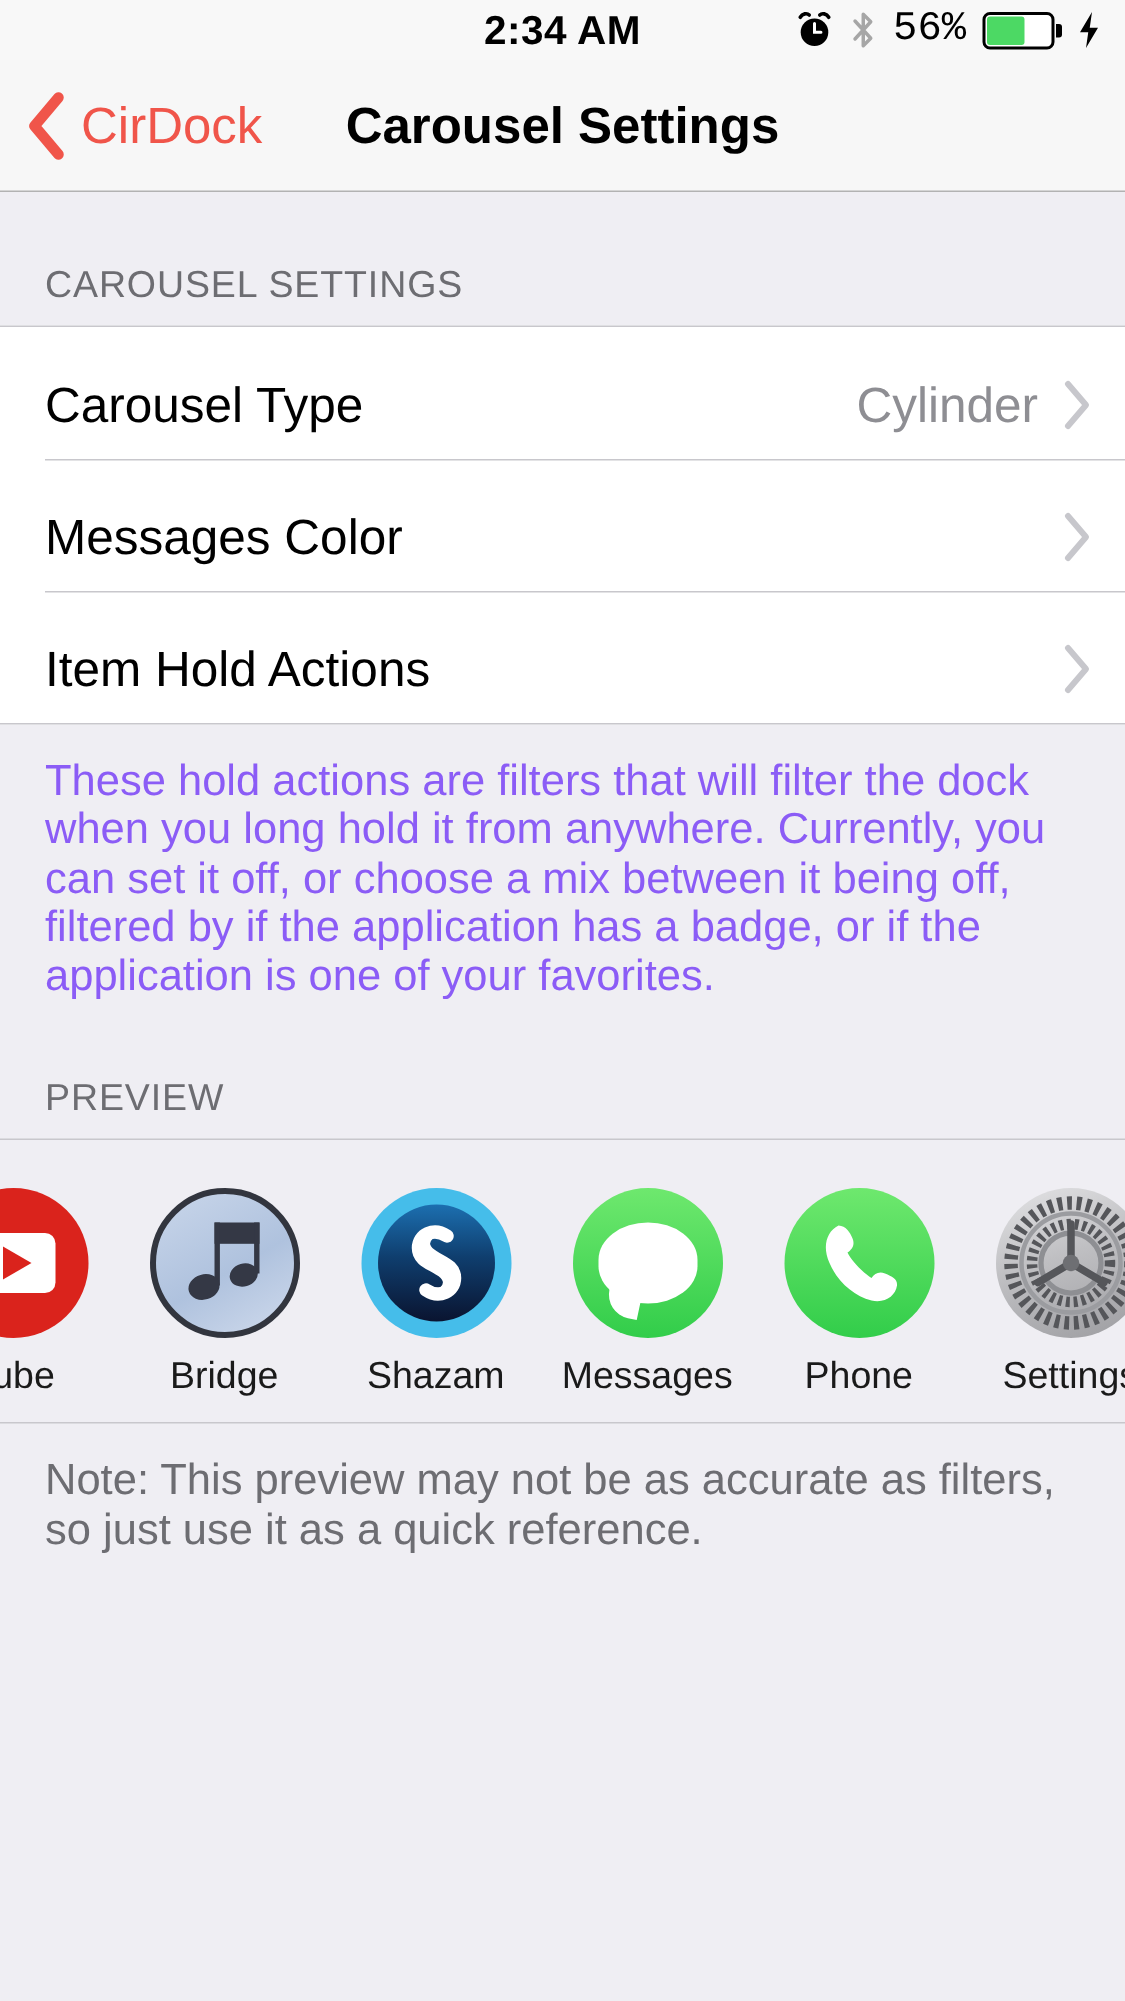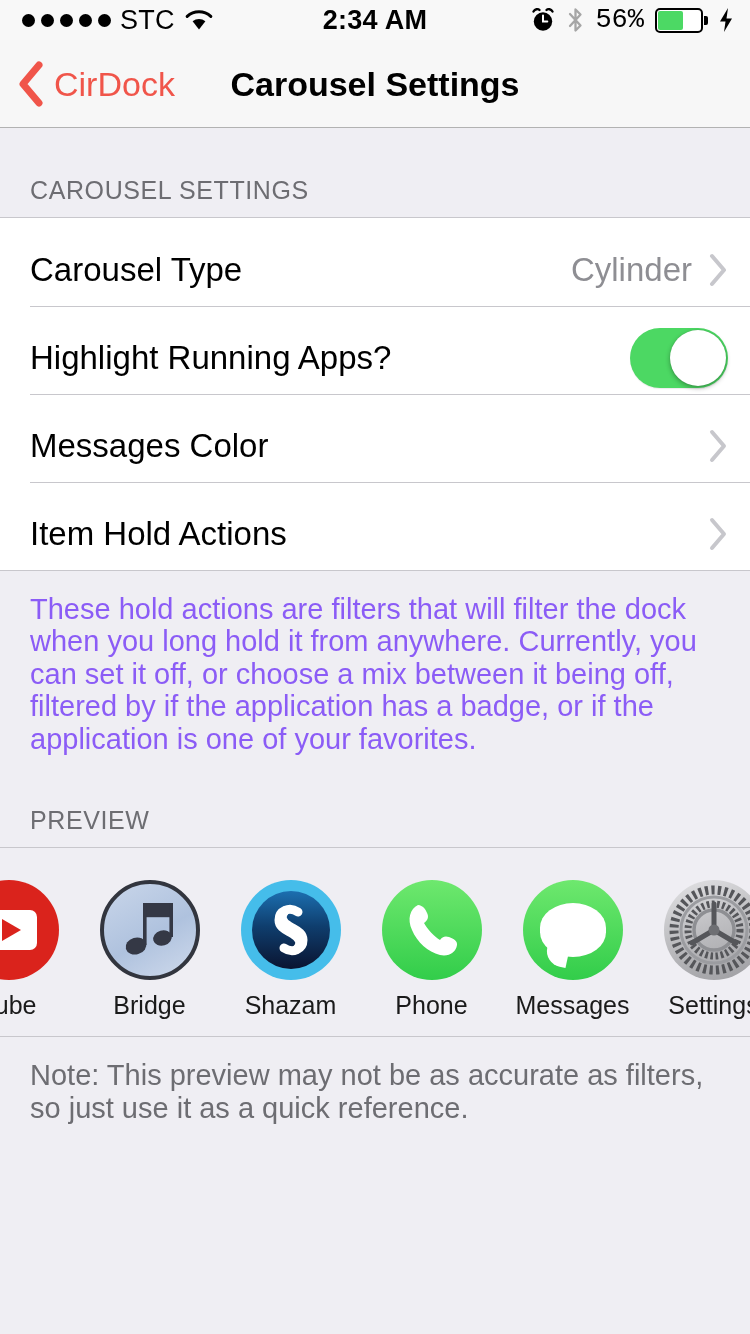--- a/index.html
+++ b/index.html
@@ -145,34 +145,20 @@
     padding:22px 30px 0 30px;
     font-size:29px; line-height:1.14; color:#6D6D72;
   }
 </style>
 </head>
 <body>
 
 <div id="screen">
 
   <div class="statusbar">
-    <div class="sb-left">
-      <div class="sb-dots">
-        <span class="sb-dot"></span>
-        <span class="sb-dot"></span>
-        <span class="sb-dot"></span>
-        <span class="sb-dot"></span>
-        <span class="sb-dot"></span>
-      </div>
-      <span class="sb-carrier">STC</span>
-      <svg class="wifi-ico" width="30" height="24" viewBox="0 0 30 24">
-        <path d="M15 21.5 L8.6 13.2 A10.6 10.6 0 0 1 21.4 13.2 Z" fill="#000"></path>
-        <path d="M3.2 8.4 A17.5 17.5 0 0 1 26.8 8.4" stroke="#000" stroke-width="3.1" fill="none" stroke-linecap="round"></path>
-      </svg>
-    </div>
 
     <div class="sb-center">2:34 AM</div>
 
     <div class="sb-right">
       <svg class="alarm-ico" width="26" height="26" viewBox="0 0 26 26">
         <path d="M3.5 4.5 C5 2 8 1.5 9.5 3" stroke="#000" stroke-width="2.4" fill="none" stroke-linecap="round"></path>
         <path d="M22.5 4.5 C21 2 18 1.5 16.5 3" stroke="#000" stroke-width="2.4" fill="none" stroke-linecap="round"></path>
         <circle cx="13" cy="14.5" r="9.2" fill="#000"></circle>
         <path d="M13 8.6 V14.5 H17.3" stroke="#fff" stroke-width="2" fill="none" stroke-linecap="round"></path>
       </svg>
@@ -208,26 +194,20 @@
     <div class="table">
 
       <div class="row">
         <span class="row-label">Carousel Type</span>
         <span class="row-value">Cylinder</span>
         <svg class="chev-right" width="20" height="34" viewBox="0 0 20 34">
           <path d="M4 3 L16 17 L4 31" stroke="#C7C7CC" stroke-width="4" fill="none" stroke-linecap="round" stroke-linejoin="round"></path>
         </svg>
       </div>
 
-      <div class="row">
-        <span class="row-label">Highlight Running Apps?</span>
-        <span class="toggle">
-          <span class="knob"></span>
-        </span>
-      </div>
 
       <div class="row">
         <span class="row-label">Messages Color</span>
         <svg class="chev-right" width="20" height="34" viewBox="0 0 20 34">
           <path d="M4 3 L16 17 L4 31" stroke="#C7C7CC" stroke-width="4" fill="none" stroke-linecap="round" stroke-linejoin="round"></path>
         </svg>
       </div>
 
       <div class="row">
         <span class="row-label">Item Hold Actions</span>
@@ -274,35 +254,35 @@
               <svg width="48" height="56" viewBox="0 0 48 56">
                 <path d="M31 10 C22 4 12 9 12 18 C12 26 20 28 26 32 C33 36 35 42 30 47" stroke="#fff" stroke-width="9" fill="none" stroke-linecap="round"></path>
                 <path d="M17 46 C26 52 36 47 36 38 C36 30 28 28 22 24 C15 20 13 14 18 9" stroke="#fff" stroke-width="9" fill="none" stroke-linecap="round"></path>
               </svg>
             </span>
           </span>
           <span class="dock-label">Shazam</span>
         </div>
 
         <div class="dock-item">
+          <span class="dock-icon ic-messages">
+            <span class="msg-bubble">
+              <span class="msg-tail"></span>
+            </span>
+          </span>
+          <span class="dock-label">Messages</span>
+        </div>
+
+        <div class="dock-item">
           <span class="dock-icon ic-phone">
             <svg width="62" height="62" viewBox="0 0 62 62">
               <path d="M17 6 C9 10 6 20 11 31 C16 43 27 53 39 56 C48 58 55 53 56 46 C56.5 42 53 40 48 38 C44 36.5 41 38 39 41 C34 38 26 30 23 24 C26 22 28 19 26.5 15 C24.5 10 22 6.5 17 6 Z" fill="#fff"></path>
             </svg>
           </span>
           <span class="dock-label">Phone</span>
-        </div>
-
-        <div class="dock-item">
-          <span class="dock-icon ic-messages">
-            <span class="msg-bubble">
-              <span class="msg-tail"></span>
-            </span>
-          </span>
-          <span class="dock-label">Messages</span>
         </div>
 
         <div class="dock-item">
           <span class="dock-icon ic-settings">
             <svg width="92" height="92" viewBox="0 0 92 92">
               <circle cx="46" cy="46" r="40" fill="none" stroke="#55565A" stroke-width="9" stroke-dasharray="3.2 3.2"></circle>
               <circle cx="46" cy="46" r="33" fill="none" stroke="#9B9CA0" stroke-width="3"></circle>
               <circle cx="46" cy="46" r="26" fill="none" stroke="#55565A" stroke-width="7" stroke-dasharray="2.6 2.6"></circle>
               <circle cx="46" cy="46" r="20" fill="none" stroke="#8E8F93" stroke-width="3.5"></circle>
               <g stroke="#55565A" stroke-width="5" stroke-linecap="round">

